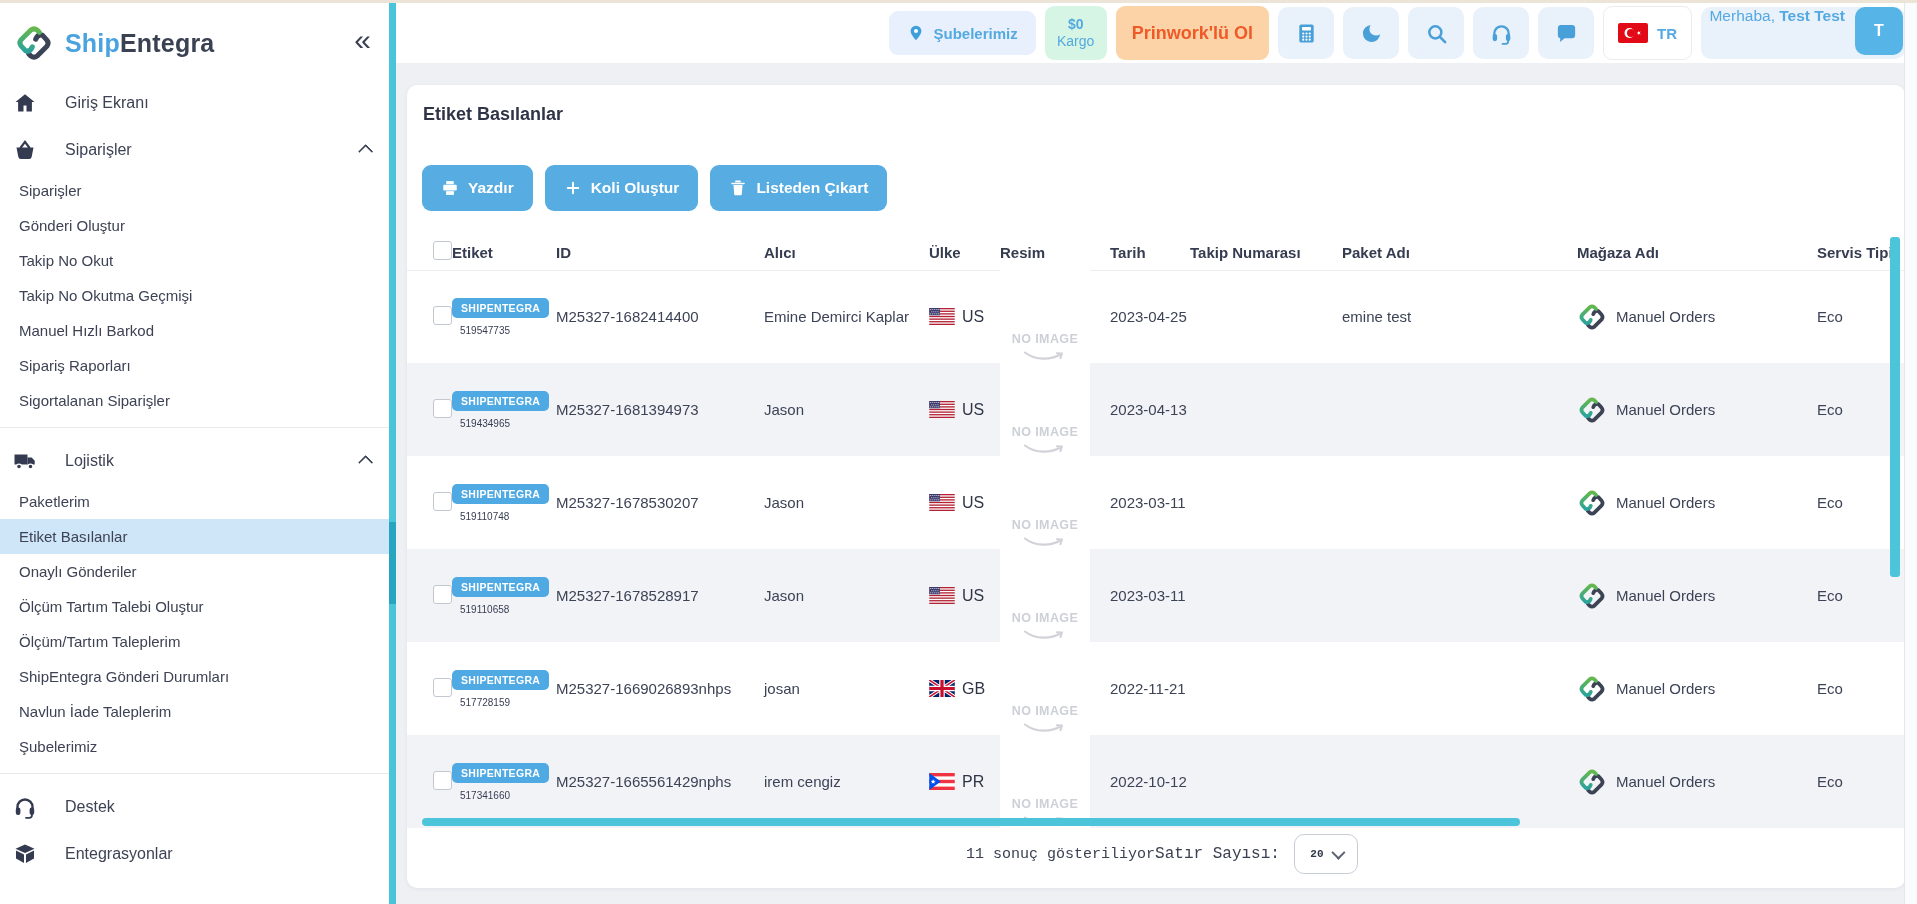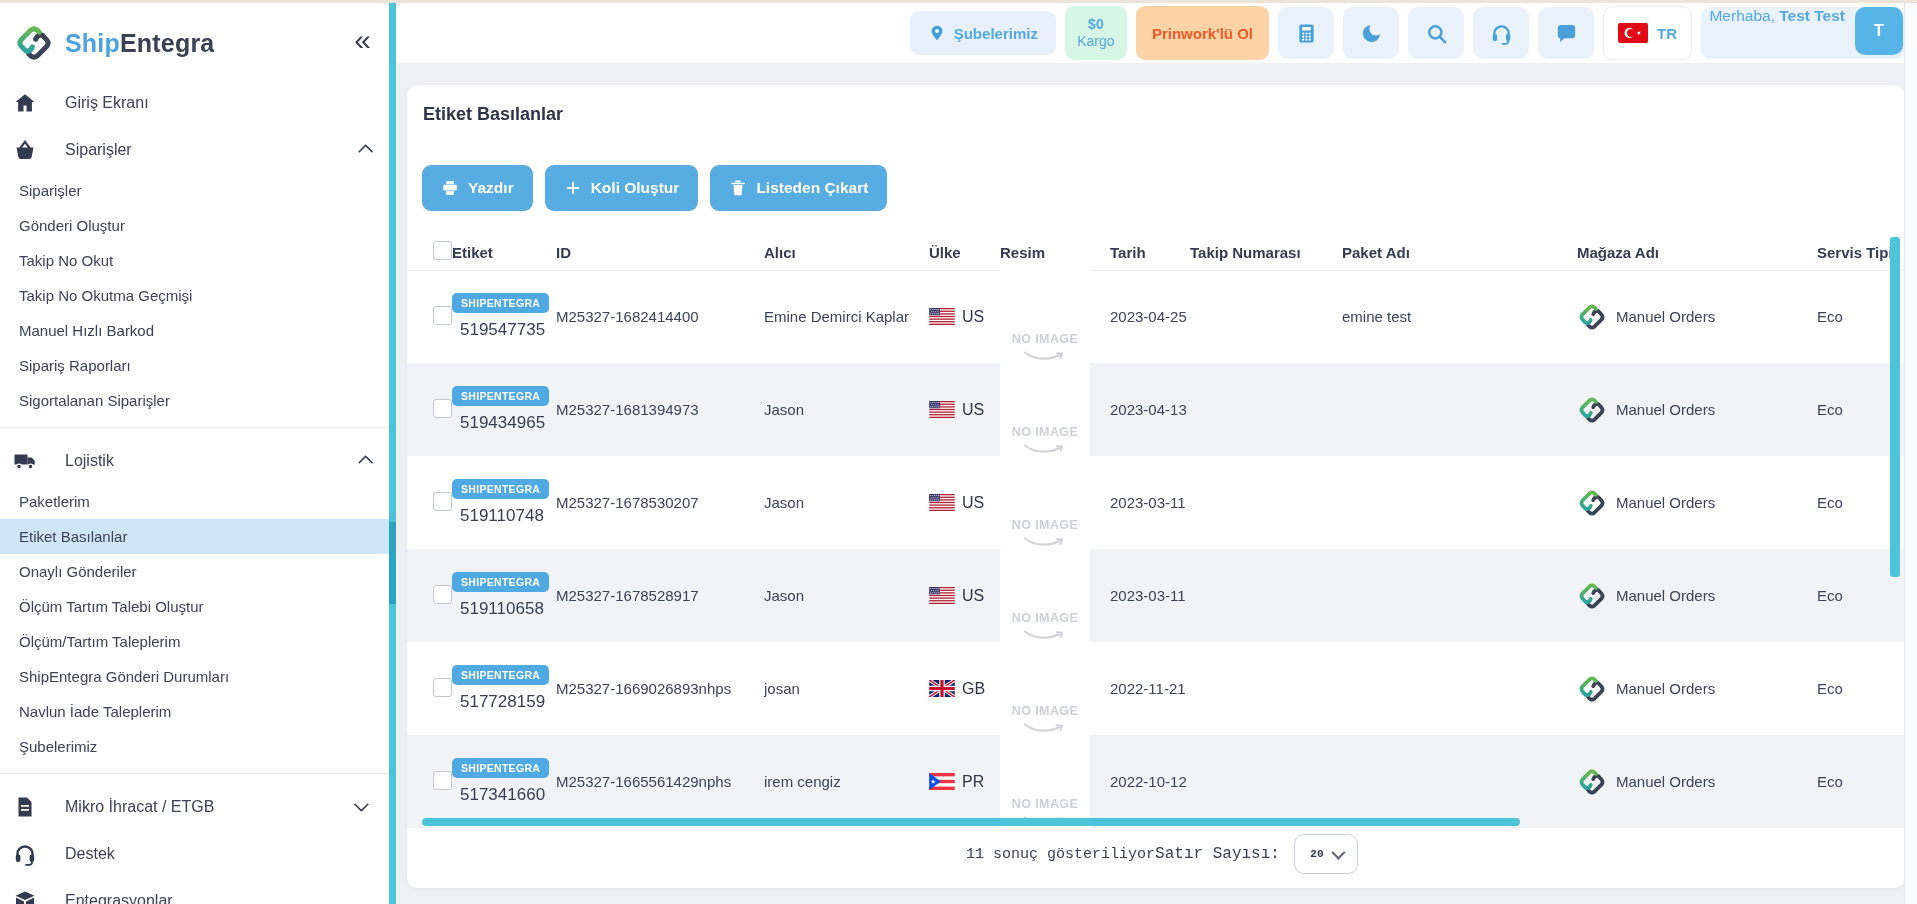--- a/index.html
+++ b/index.html
@@ -29,21 +29,21 @@
 
   
   .topbar{position:absolute;left:396px;top:3px;width:1521px;height:60px;background:#fff;
     box-shadow:0 1px 0 #eceef2;display:flex;align-items:center;justify-content:flex-end;gap:9px;padding-right:12px;box-sizing:border-box;}
   .pill{border:none;border-radius:9px;display:flex;align-items:center;justify-content:center;cursor:pointer;
     font-family:"Liberation Sans",sans-serif;}
   .pill-branches{height:44px;padding:0 18px;background:#e7f0fc;color:#54a9e1;font-size:15px;font-weight:600;gap:8px;}
   .pill-branches .pic{width:18px;height:18px;color:#3f9fdb;}
   .pill-cargo{height:54px;width:62px;background:#d7f5e4;color:#54a9e1;flex-direction:column;line-height:1.25;font-size:14px;}
   .pill-cargo .l1{font-weight:700;}
-  .pill-prinwork{height:54px;padding:0 16px;background:#fbd3a6;color:#f05a28;font-size:15px;font-weight:700;}
+  .pill-prinwork{height:54px;padding:0 16px;background:#fbd3a6;color:#f05a28;font-size:18px;font-weight:700;}
   .icon-btn{width:56px;height:52px;border:none;border-radius:10px;background:#e9f1fb;color:#49a0d9;
     display:flex;align-items:center;justify-content:center;cursor:pointer;}
   .icon-btn .tic{width:23px;height:23px;}
   .lang-box{height:52px;padding:0 14px;background:#fff;border:1px solid #ececec;border-radius:9px;
     display:flex;align-items:center;gap:9px;cursor:pointer;}
   .lang-flag{width:30px;height:20px;border-radius:2px;overflow:hidden;flex:0 0 auto;}
   .lang-code{color:#54a9e1;font-size:15px;font-weight:600;}
   .user-box{height:52px;width:204px;background:#e9f1fb;border-radius:10px;display:flex;align-items:flex-start;
     justify-content:flex-end;gap:10px;cursor:pointer;padding-left:19px;box-sizing:border-box;}
   .greet{color:#54a9e1;font-size:15.5px;white-space:nowrap;}
@@ -70,21 +70,21 @@
   .thead{position:absolute;left:0;top:149px;right:0;height:36px;border-bottom:1px solid #eceef1;
     font-weight:700;font-size:15px;color:#363c50;}
   .tbody{position:absolute;left:0;top:185px;right:0;}
   .trow{height:93px;font-size:15px;color:#3d4356;}
   .trow:nth-of-type(even){background:#f2f3f7;}
   .cb{width:17px;height:17px;border:1.5px solid #c3c7cf;border-radius:3px;background:#fff;display:inline-block;cursor:pointer;}
   .cell{min-width:0;white-space:nowrap;}
   .re{display:flex;flex-direction:column;align-items:flex-start;gap:7px;}
   .badge{background:#4fa9e3;color:#fff;font-size:10.5px;font-weight:700;letter-spacing:.3px;
     padding:4px 9px;border-radius:5px;}
-  .rownum{margin-left:8px;font-size:17px;color:#373d52;}
+  .rownum{margin-left:8px;font-size:10px;color:#373d52;}
   .c-ulke{display:flex;align-items:center;gap:7px;}
   .flag{width:26px;height:17px;flex:0 0 auto;display:inline-block;}
   .ccode{font-size:16px;color:#2f3547;}
   .noimg{width:90px;height:93px;background:#fff;display:flex;flex-direction:column;align-items:center;
     justify-content:flex-end;gap:3px;}
   .noimg-t{font-size:12.5px;font-weight:700;letter-spacing:.4px;color:#cdd0d6;}
   .swoosh{width:46px;height:14px;}
   .c-magaza{display:flex;align-items:center;gap:9px;}
   .slogo{width:30px;height:30px;flex:0 0 auto;}
 
@@ -382,30 +382,20 @@
         <span class="snav-label">Şubelerimiz</span>
 
       </div>
 
       <div class="snav" data-kind="divider">
 
         <span class="snav-label"></span>
 
       </div>
 
-      <div class="snav" data-kind="section">
-        <span class="snav-ic">
-          <svg class="svg">
-            <use href="#invoice-icon"></use>
-          </svg>
-        </span>
-        <span class="snav-label">Mikro İhracat / ETGB</span>
-
-        <span class="chev down"></span>
-      </div>
 
       <div class="snav" data-kind="section">
         <span class="snav-ic">
           <svg class="svg">
             <use href="#headset-icon"></use>
           </svg>
         </span>
         <span class="snav-label">Destek</span>
 
       </div>

